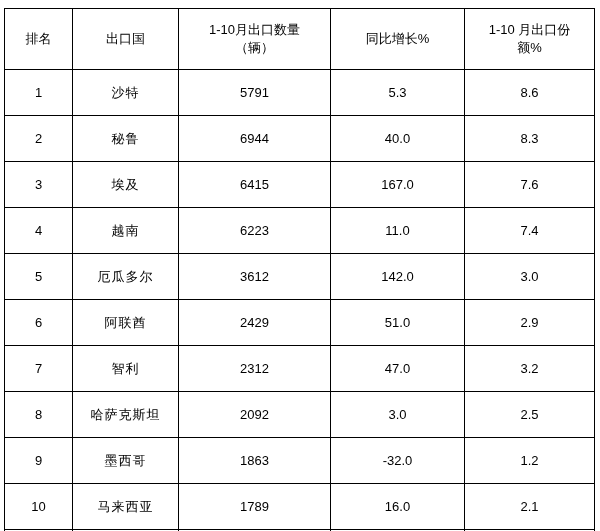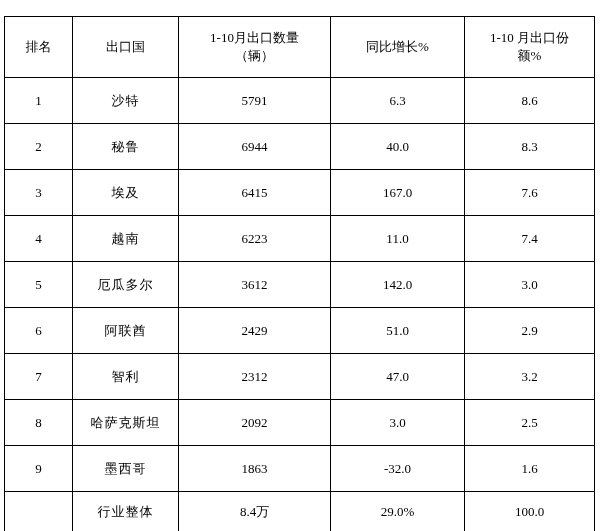--- a/index.html
+++ b/index.html
@@ -11,22 +11,21 @@
     width: 600px;
     height: 531px;
     font-family: "Liberation Sans", sans-serif;
     color: #000000;
     overflow: hidden;
   }
   .table-wrap {
     width: 600px;
     height: 531px;
     box-sizing: border-box;
-    padding: 16px 6px 4px 4px;
-    font-family: Liberation Serif, serif;
+    padding: 8px 6px 4px 4px;
   }
   table.export-table {
     border-collapse: collapse;
     width: 590px;
     table-layout: fixed;
   }
   table.export-table td,
   table.export-table th {
     border: 1px solid #000000;
     text-align: center;
@@ -91,21 +90,21 @@
           <span class="hdr-line">1-10 月出口份</span>
           <span class="hdr-line2">额%</span>
         </td>
       </tr>
     </thead>
     <tbody>
       <tr>
         <td class="rank">1</td>
         <td class="country">沙特</td>
         <td class="num">5791</td>
-        <td class="num">6.3</td>
+        <td class="num">5.3</td>
         <td class="num">8.6</td>
       </tr>
       <tr>
         <td class="rank">2</td>
         <td class="country">秘鲁</td>
         <td class="num">6944</td>
         <td class="num">40.0</td>
         <td class="num">8.3</td>
       </tr>
       <tr>
@@ -148,21 +147,28 @@
         <td class="country">哈萨克斯坦</td>
         <td class="num">2092</td>
         <td class="num">3.0</td>
         <td class="num">2.5</td>
       </tr>
       <tr>
         <td class="rank">9</td>
         <td class="country">墨西哥</td>
         <td class="num">1863</td>
         <td class="num">-32.0</td>
-        <td class="num">1.6</td>
+        <td class="num">1.2</td>
+      </tr>
+      <tr>
+        <td class="rank">10</td>
+        <td class="country">马来西亚</td>
+        <td class="num">1789</td>
+        <td class="num">16.0</td>
+        <td class="num">2.1</td>
       </tr>
       <tr class="total">
         <td class="rank"></td>
         <td class="total-label">行业整体</td>
         <td class="num">8.4万</td>
         <td class="num">29.0%</td>
         <td class="num">100.0</td>
       </tr>
     </tbody>
   </table>

